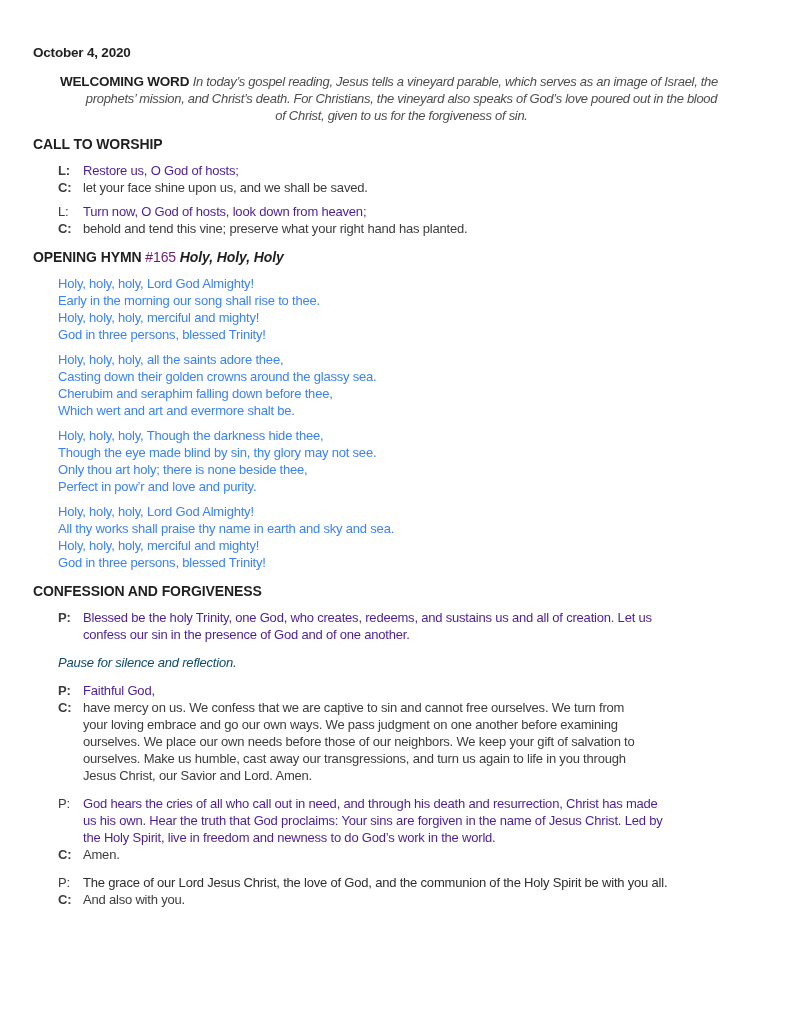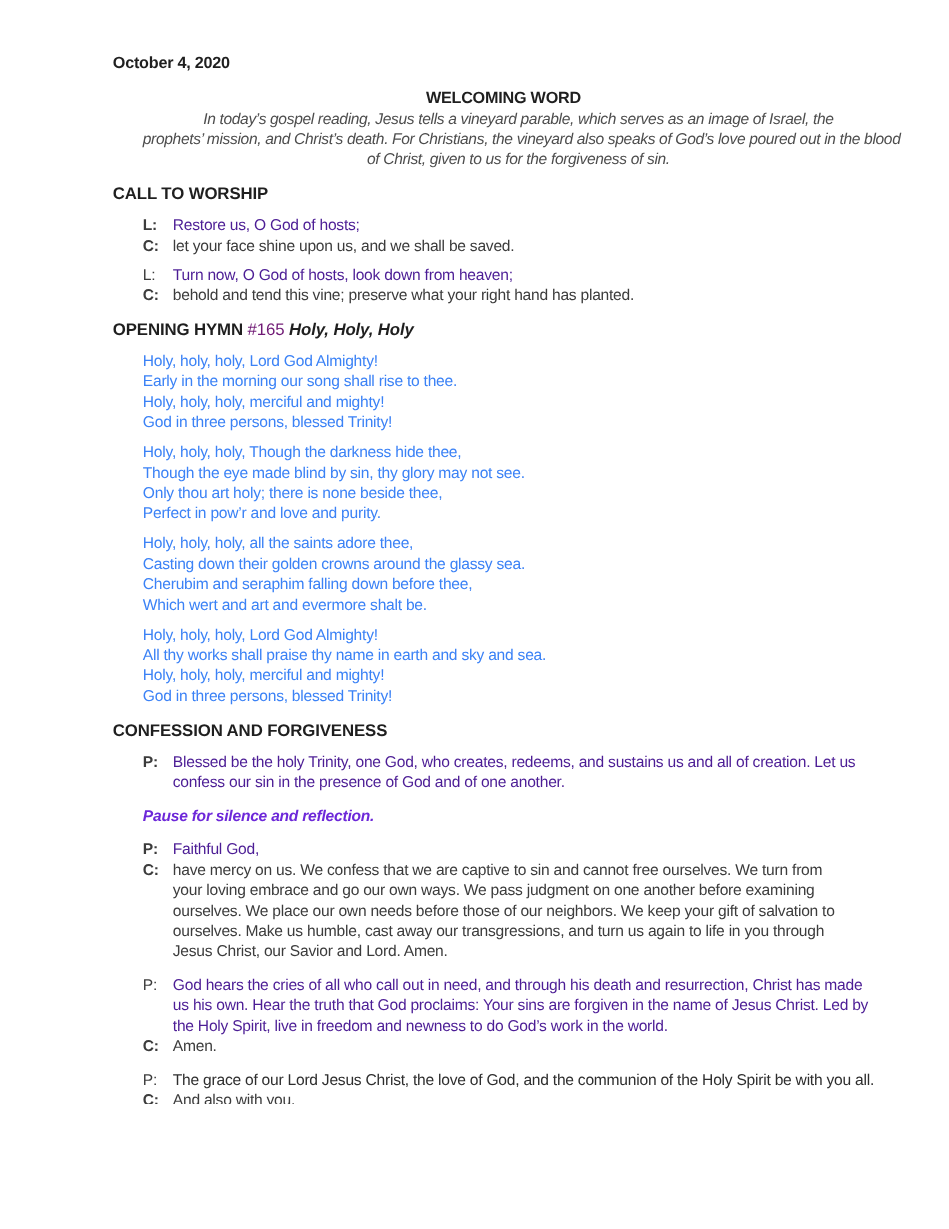--- a/index.html
+++ b/index.html
@@ -1,21 +1,21 @@
 <!DOCTYPE html>
 <html><head>
 <meta charset="utf-8">
 <style>
   html, body { margin: 0; padding: 0; background: #ffffff; }
   .page {
     position: relative;
     width: 791px;
     height: 920px;
     box-sizing: border-box;
-    padding: 44px 46px 0 94px;
+    padding: 44px 46px 0 33px;
     background: #ffffff;
     overflow: hidden;
     font-family: "Liberation Sans", sans-serif;
     font-size: 13px;
     line-height: 17px;
     letter-spacing: -0.2px;
     color: #303030;
   }
   .date {
     margin: 0 0 12px 0;
@@ -64,23 +64,23 @@
   .couplet { margin-bottom: 7px; }
   .mb { margin-bottom: 12px; }
   .verse {
     margin: 0 0 8px 25px;
     white-space: pre-line;
     color: #3b82f6;
   }
   .verse.last { margin-bottom: 12px; }
   .rubric {
     margin: 0 0 11px 25px;
-    font-weight: bold;
+    font-weight: normal;
     font-style: italic;
-    color: #6d28d9;
+    color: #0c4a6e;
   }
   .group { margin-bottom: 11px; }
   .page-number {
     position: absolute;
     top: 939px;
     left: 63px;
     width: 682px;
     text-align: center;
     color: #2e2e2e;
     font-size: 13px;
@@ -120,28 +120,28 @@
       </div>
     </div>
   </div>
 
   <div>
     <h2><span>OPENING HYMN</span> <span class="hymn-num">#165</span> <span class="hymn-title">Holy, Holy, Holy</span></h2>
     <div class="verse">Holy, holy, holy, Lord God Almighty!
 Early in the morning our song shall rise to thee.
 Holy, holy, holy, merciful and mighty!
 God in three persons, blessed Trinity!</div>
+    <div class="verse">Holy, holy, holy, all the saints adore thee,
+Casting down their golden crowns around the glassy sea.
+Cherubim and seraphim falling down before thee,
+Which wert and art and evermore shalt be.</div>
     <div class="verse">Holy, holy, holy, Though the darkness hide thee,
 Though the eye made blind by sin, thy glory may not see.
 Only thou art holy; there is none beside thee,
 Perfect in pow’r and love and purity.</div>
-    <div class="verse">Holy, holy, holy, all the saints adore thee,
-Casting down their golden crowns around the glassy sea.
-Cherubim and seraphim falling down before thee,
-Which wert and art and evermore shalt be.</div>
     <div class="verse last">Holy, holy, holy, Lord God Almighty!
 All thy works shall praise thy name in earth and sky and sea.
 Holy, holy, holy, merciful and mighty!
 God in three persons, blessed Trinity!</div>
   </div>
 
   <div>
     <h2>CONFESSION AND FORGIVENESS</h2>
     <div class="line group">
       <span class="lbl b">P:</span>

